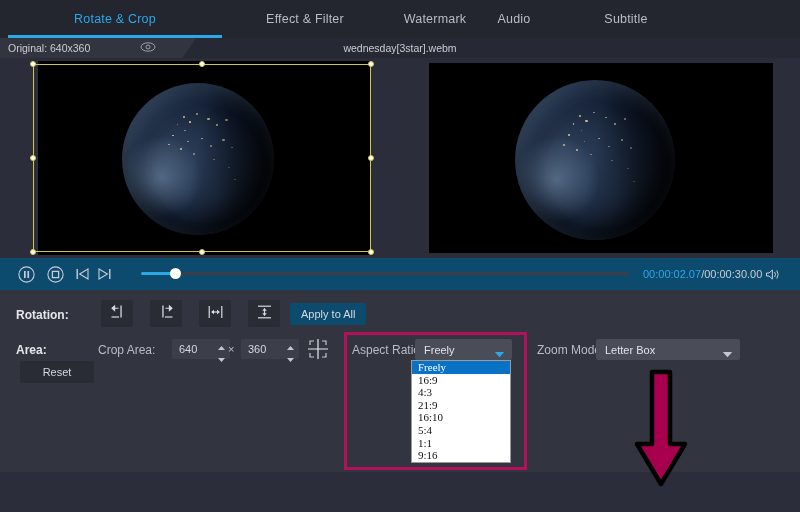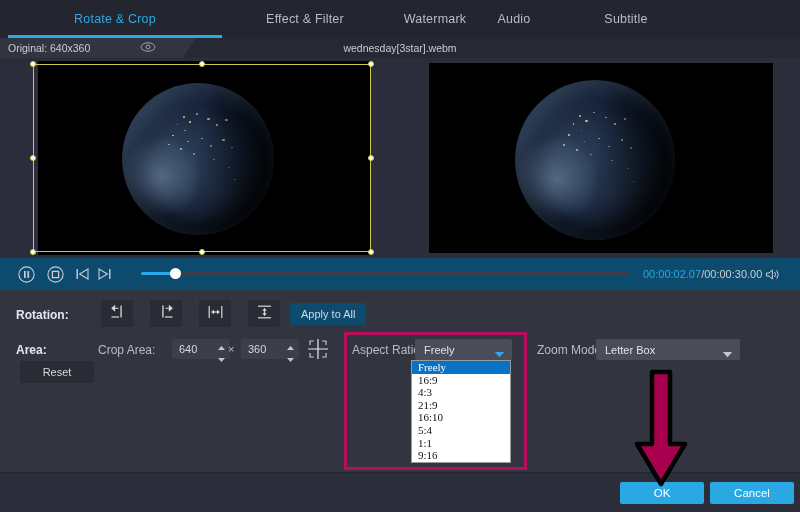--- a/index.html
+++ b/index.html
@@ -525,22 +525,14 @@
   </div>
 
   <div class="hl-box" style="left:344px;top:332px;width:183px;height:138px;"></div>
 
   <div class="arrow-annot" style="left:630px;top:368px;">
     <svg width="62" height="122" viewBox="0 0 62 122">
       <path d="M22 4 L40 4 L40 76 L55 76 L31 116 L7 76 L22 76 Z" fill="#a8004f" stroke="#000000" stroke-width="4.5" stroke-linejoin="round"></path>
     </svg>
   </div>
 
-  <div class="footer">
-    <div class="btn-primary" style="left:620px;top:9px;">
-      <span>OK</span>
-    </div>
-    <div class="btn-primary" style="left:710px;top:9px;">
-      <span>Cancel</span>
-    </div>
-  </div>
 
 </div>
 
 </body></html>

